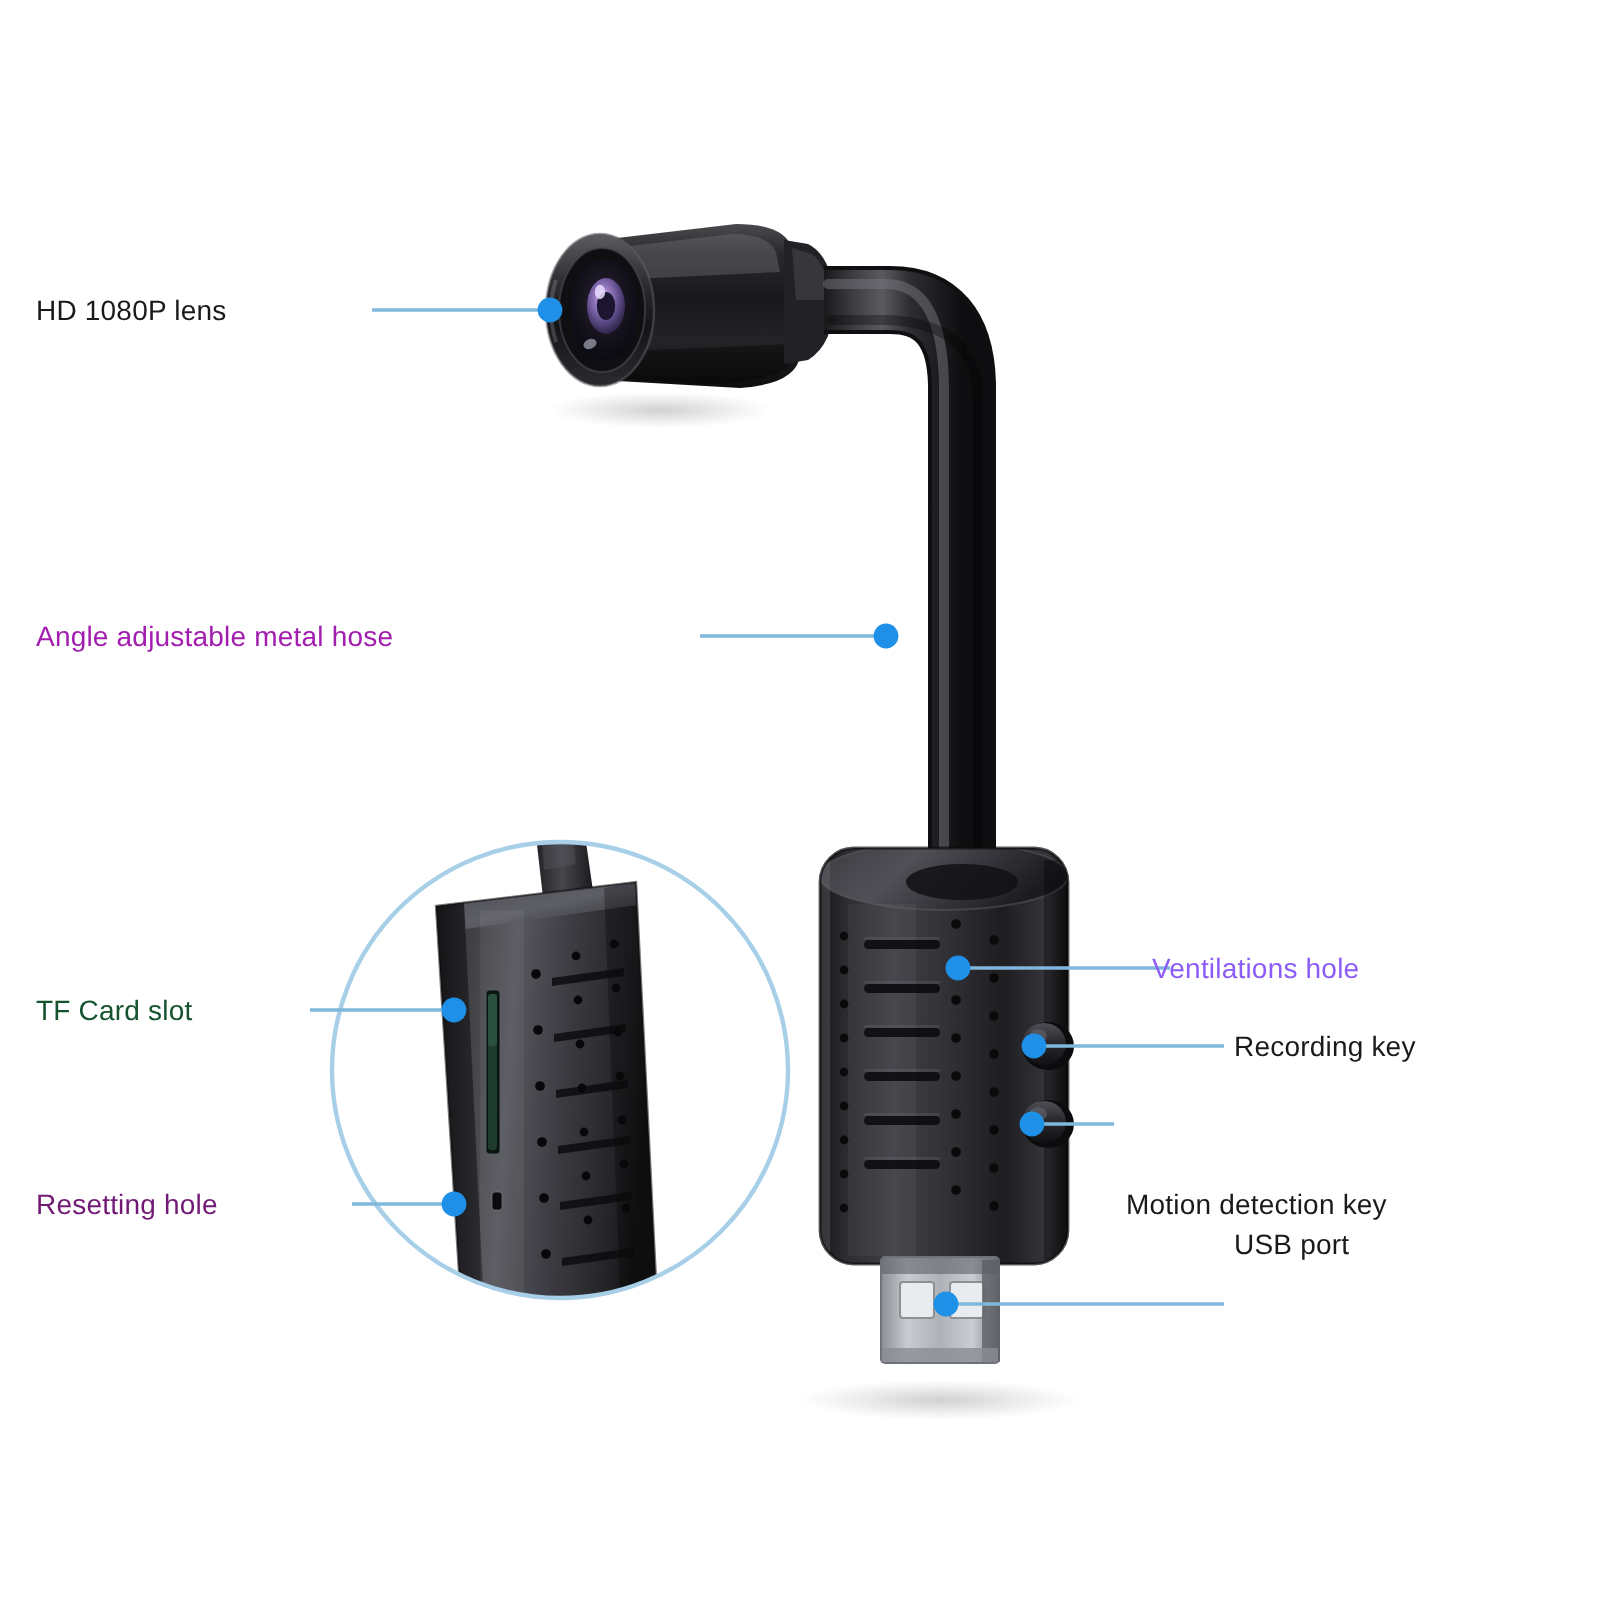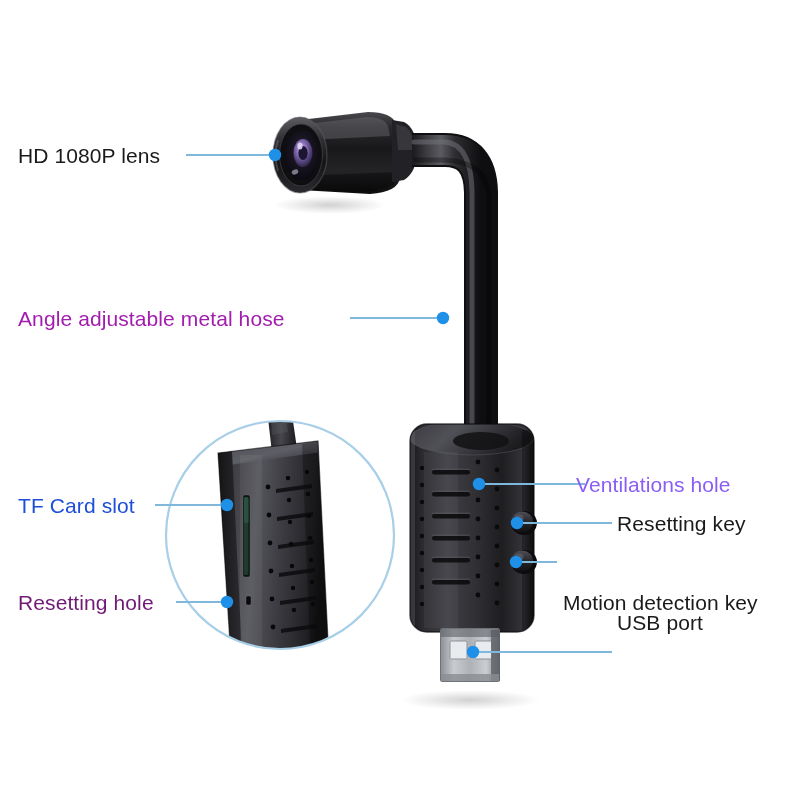--- a/index.html
+++ b/index.html
@@ -18,21 +18,21 @@
   #art {
     position: absolute;
     left: 0;
     top: 0;
     width: 800px;
     height: 800px;
   }
   .callout-label {
     position: absolute;
     font-family: "Liberation Sans", sans-serif;
-    font-size: 21px;
+    font-size: 14px;
     font-weight: 400;
     color: #1a1a1a;
     letter-spacing: 0.1px;
     white-space: nowrap;
     line-height: 1;
   }
   .lbl-left { transform: translateY(-50%); }
   .lbl-right { transform: translateY(-50%); }
 </style>
 </head>
@@ -389,21 +389,21 @@
         <line x1="521" y1="562" x2="557" y2="562" stroke="#7fb8dc" stroke-width="1.8"></line>
         <circle cx="516" cy="562" r="6.2" fill="#1e90e8"></circle>
         <line x1="478" y1="652" x2="612" y2="652" stroke="#7fb8dc" stroke-width="1.8"></line>
         <circle cx="473" cy="652" r="6.2" fill="#1e90e8"></circle>
       </g>
   </svg>
 
   <div id="labels">
       <div class="callout-label lbl-left" style="left: 18px; top: 155px; color: rgb(26, 26, 26);">HD 1080P lens</div>
       <div class="callout-label lbl-left" style="left: 18px; top: 318px; color: #a21caf;">Angle adjustable metal hose</div>
-      <div class="callout-label lbl-left" style="left: 18px; top: 505px; color: #1d4ed8;">TF Card slot</div>
+      <div class="callout-label lbl-left" style="left: 18px; top: 505px; color: #14532d;">TF Card slot</div>
       <div class="callout-label lbl-left" style="left: 18px; top: 602px; color: #701a75;">Resetting hole</div>
       <div class="callout-label lbl-right" style="left: 576px; top: 484px; color: #8b5cf6;">Ventilations hole</div>
-      <div class="callout-label lbl-right" style="left: 617px; top: 523px; color: rgb(26, 26, 26);">Resetting key</div>
+      <div class="callout-label lbl-right" style="left: 617px; top: 523px; color: rgb(26, 26, 26);">Recording key</div>
       <div class="callout-label lbl-right" style="left: 563px; top: 562px; color: rgb(26, 26, 26); margin-top: 40px;">Motion detection key</div>
       <div class="callout-label lbl-right" style="left: 617px; top: 622px; color: rgb(26, 26, 26);">USB port</div>
     </div>
 
 </div>
 
 </body></html>

